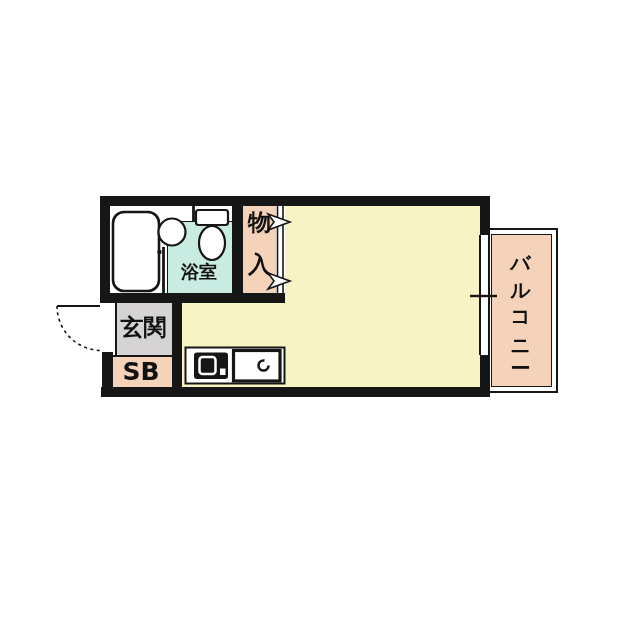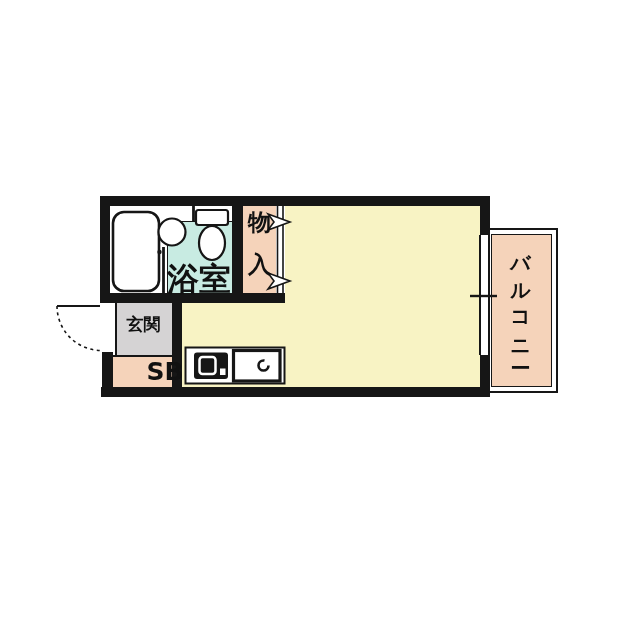--- a/index.html
+++ b/index.html
@@ -20,25 +20,25 @@
   .closet      { background: #F5D3BA; }
   .entrance    { background: #D5D3D4; border-left: 2px solid #161616; }
   .shoebox     { background: #F5D3BA; border-top: 2px solid #161616; }
   .balcony-outer { background: #ffffff; border: 2px solid #161616; }
   .balcony-inner { background: #F5D3BA; border: 1.5px solid #161616; }
   .window-strip  { background: #ffffff; border-left: 2.2px solid #161616; border-right: 2.2px solid #161616; }
   .wall { background: #161616; }
   
   .lbl { color: #111111; font-weight: bold; text-align: center; line-height: 1.1; white-space: nowrap; }
   .lbl-main     { left: 303px; top: 266px; width: 124px; font-size: 44px; }
-  .lbl-bath     { left: 166px; top: 262px; width: 66px; font-size: 32px; letter-spacing: 0px; }
+  .lbl-bath     { left: 166px; top: 262px; width: 66px; font-size: 18px; letter-spacing: 0px; }
   .lbl-closet-t { left: 243px; top: 210px; width: 33px; font-size: 23px; }
   .lbl-closet-b { left: 243px; top: 252px; width: 33px; font-size: 23px; }
-  .lbl-entry    { left: 115px; top: 315px; width: 57px; font-size: 17px; }
-  .lbl-sb       { left: 128px; top: 358px; width: 59px; font-size: 25px; padding-left: 15px; }
+  .lbl-entry    { left: 115px; top: 315px; width: 57px; font-size: 23px; }
+  .lbl-sb       { left: 104px; top: 358px; width: 59px; font-size: 25px; padding-left: 15px; }
   .lbl-balcony  {
     left: 510px; top: 241px; height: 148px;
     font-size: 20px; letter-spacing: 6px;
     writing-mode: vertical-rl; text-orientation: upright;
     text-align: left; line-height: 22px;
   }
   svg.overlay { position: absolute; left: 0; top: 0; pointer-events: none; }
 </style>
 </head>
 <body>

